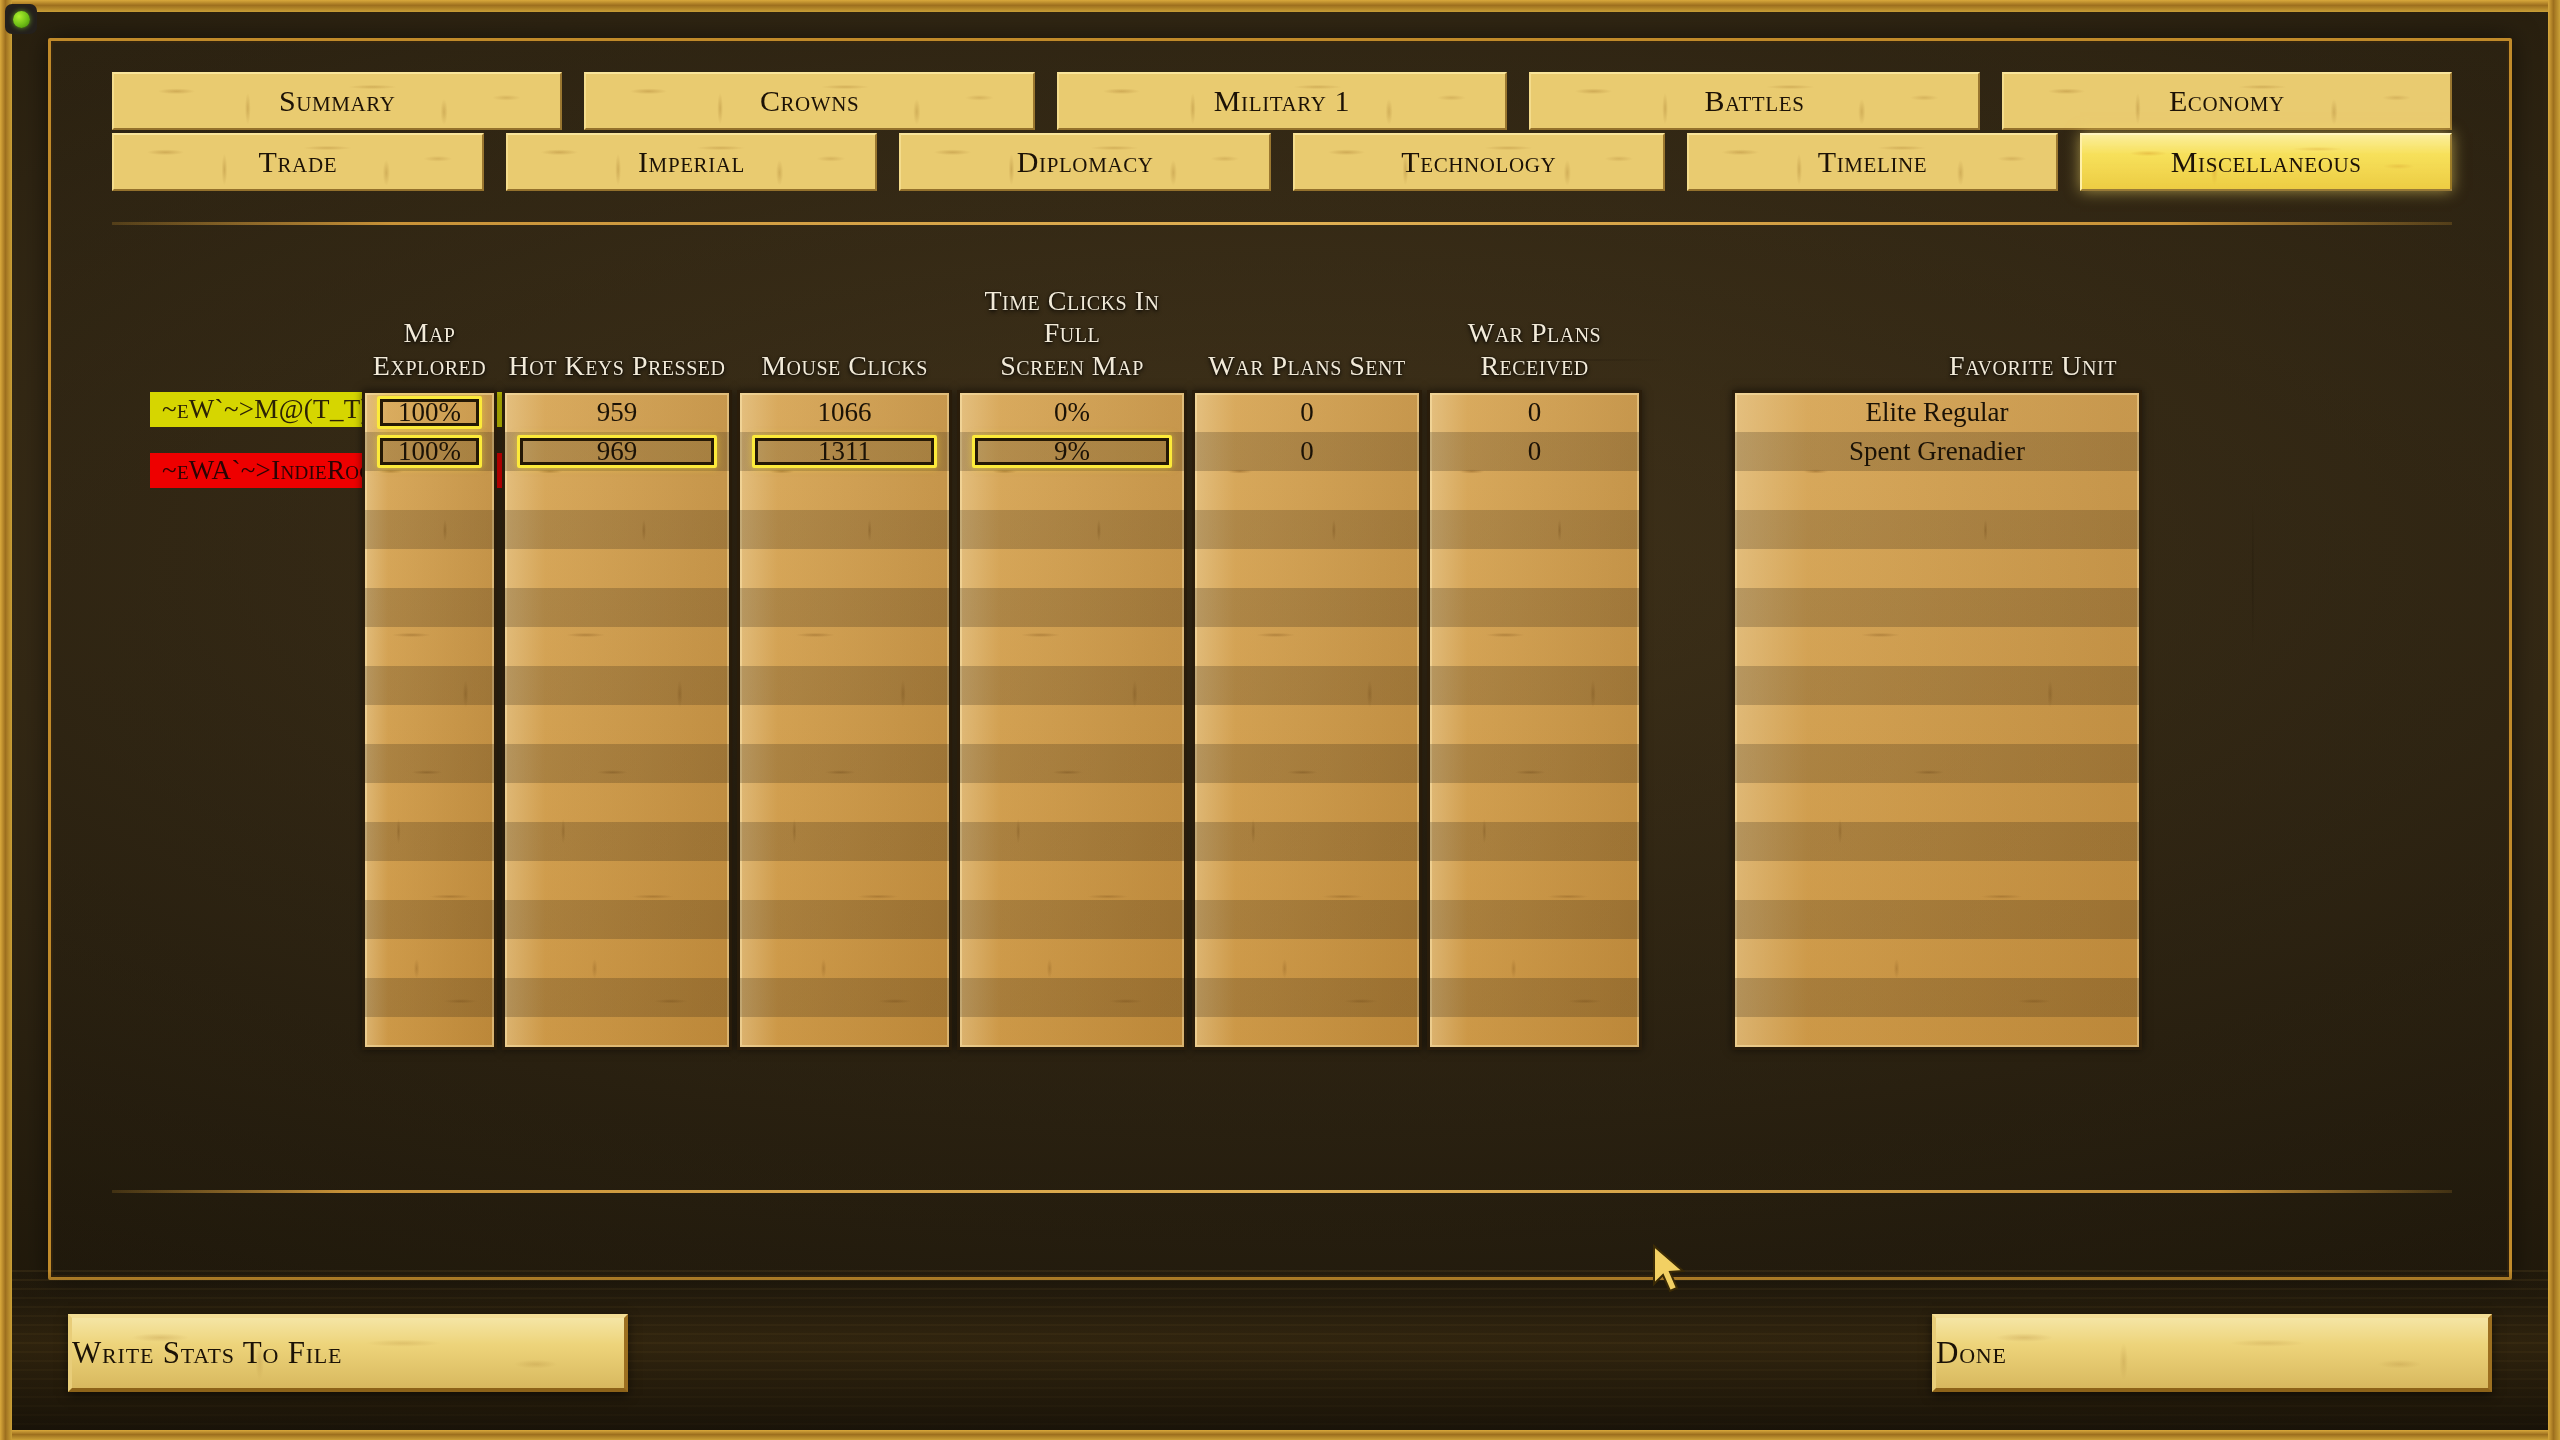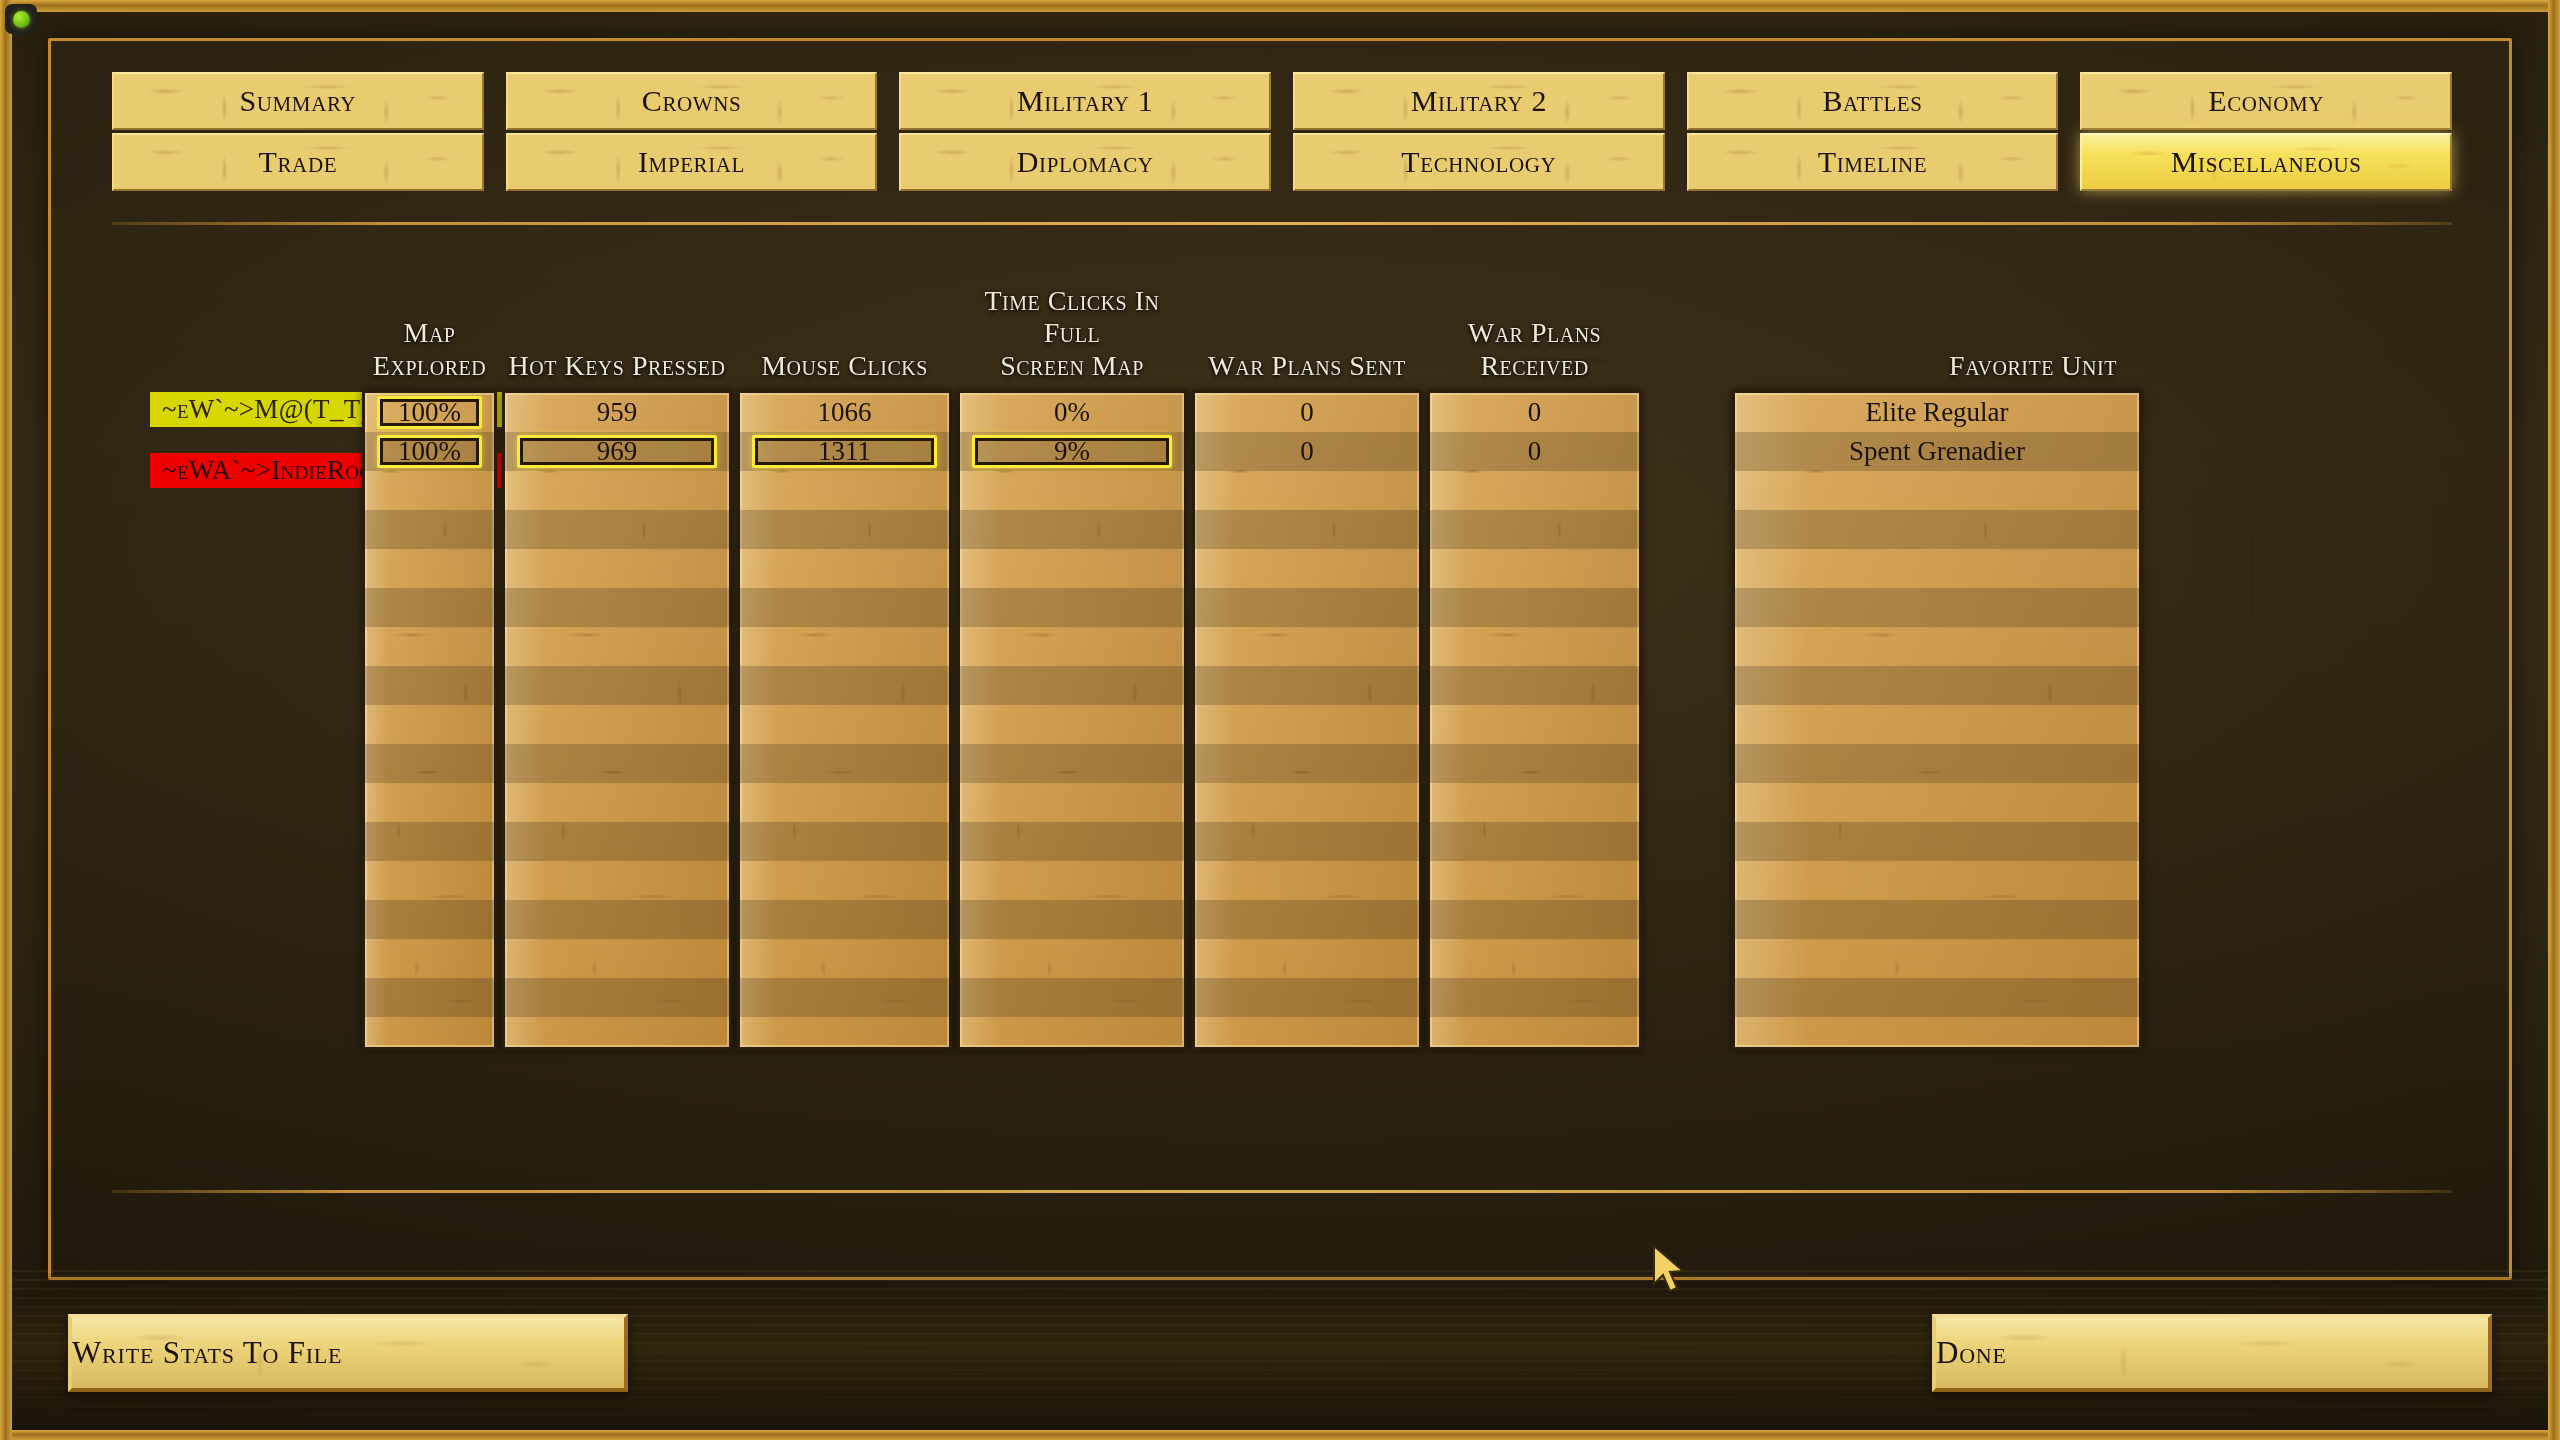--- a/index.html
+++ b/index.html
@@ -316,24 +316,20 @@
         <div class="tab">
           <div class="tab-face"></div>
           <span class="tab-label">Crowns</span>
         </div>
         <div class="tab">
           <div class="tab-face"></div>
           <span class="tab-label">Military 1</span>
         </div>
         <div class="tab">
           <div class="tab-face"></div>
-          <span class="tab-label">Military 2</span>
-        </div>
-        <div class="tab">
-          <div class="tab-face"></div>
           <span class="tab-label">Battles</span>
         </div>
         <div class="tab">
           <div class="tab-face"></div>
           <span class="tab-label">Economy</span>
         </div>
       </div>
     <div class="tab-row" id="tab-row-2">
         <div class="tab">
           <div class="tab-face"></div>

